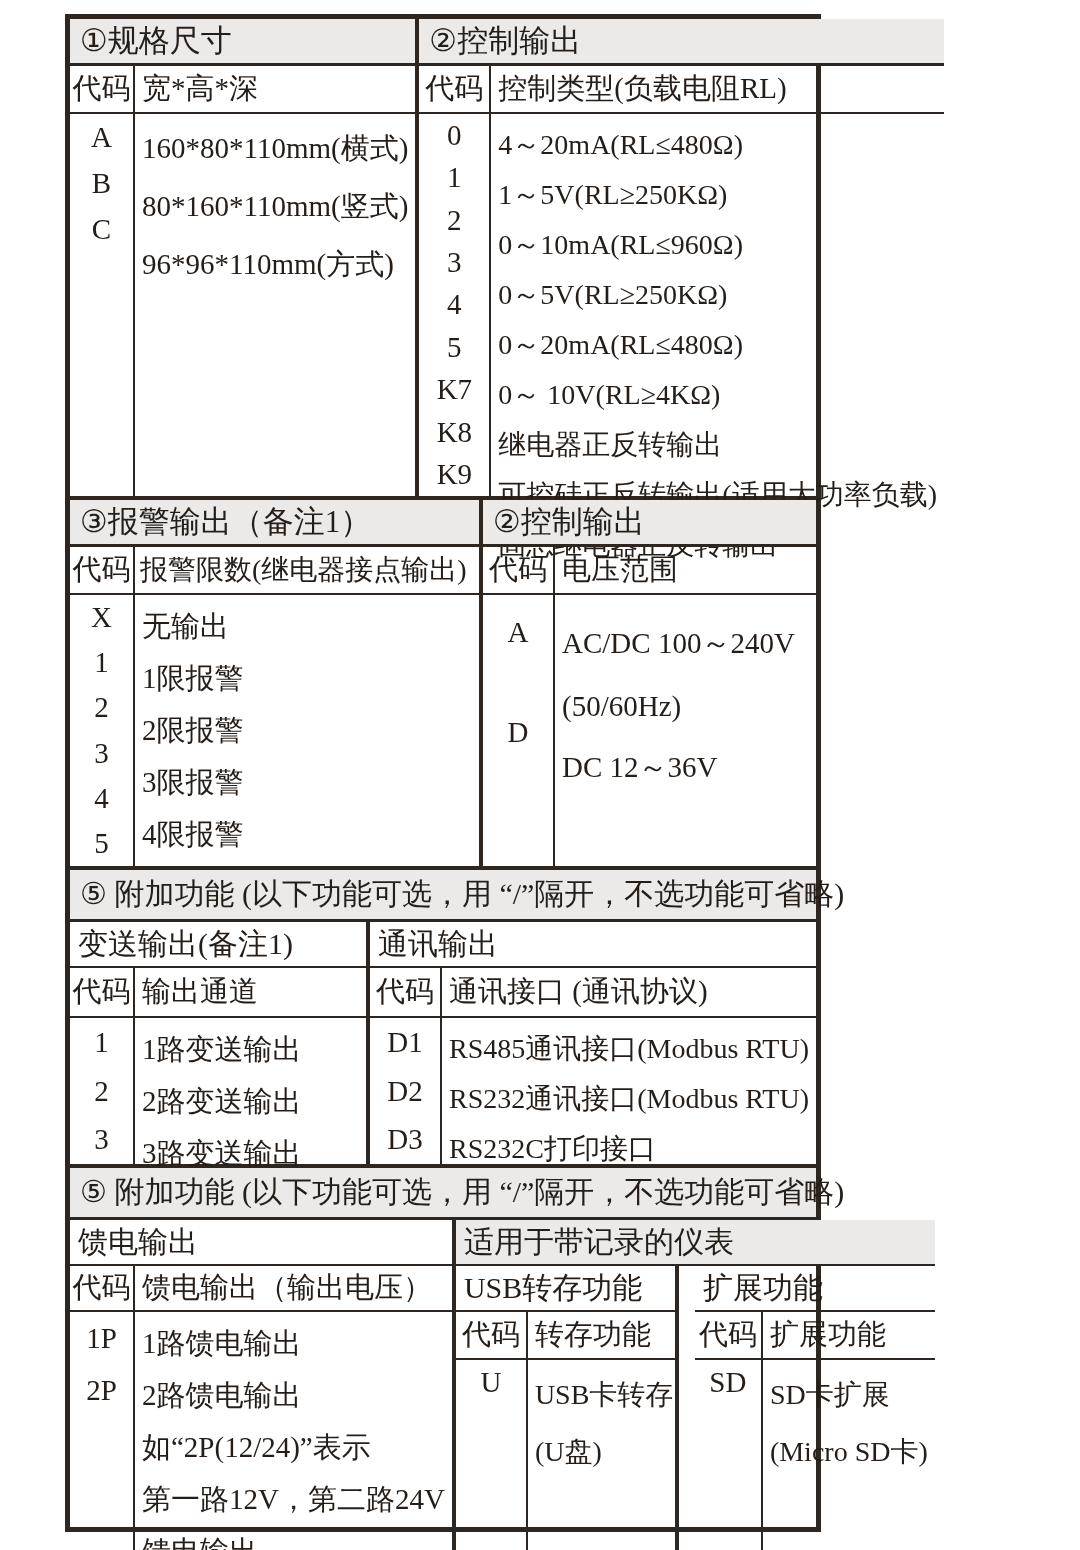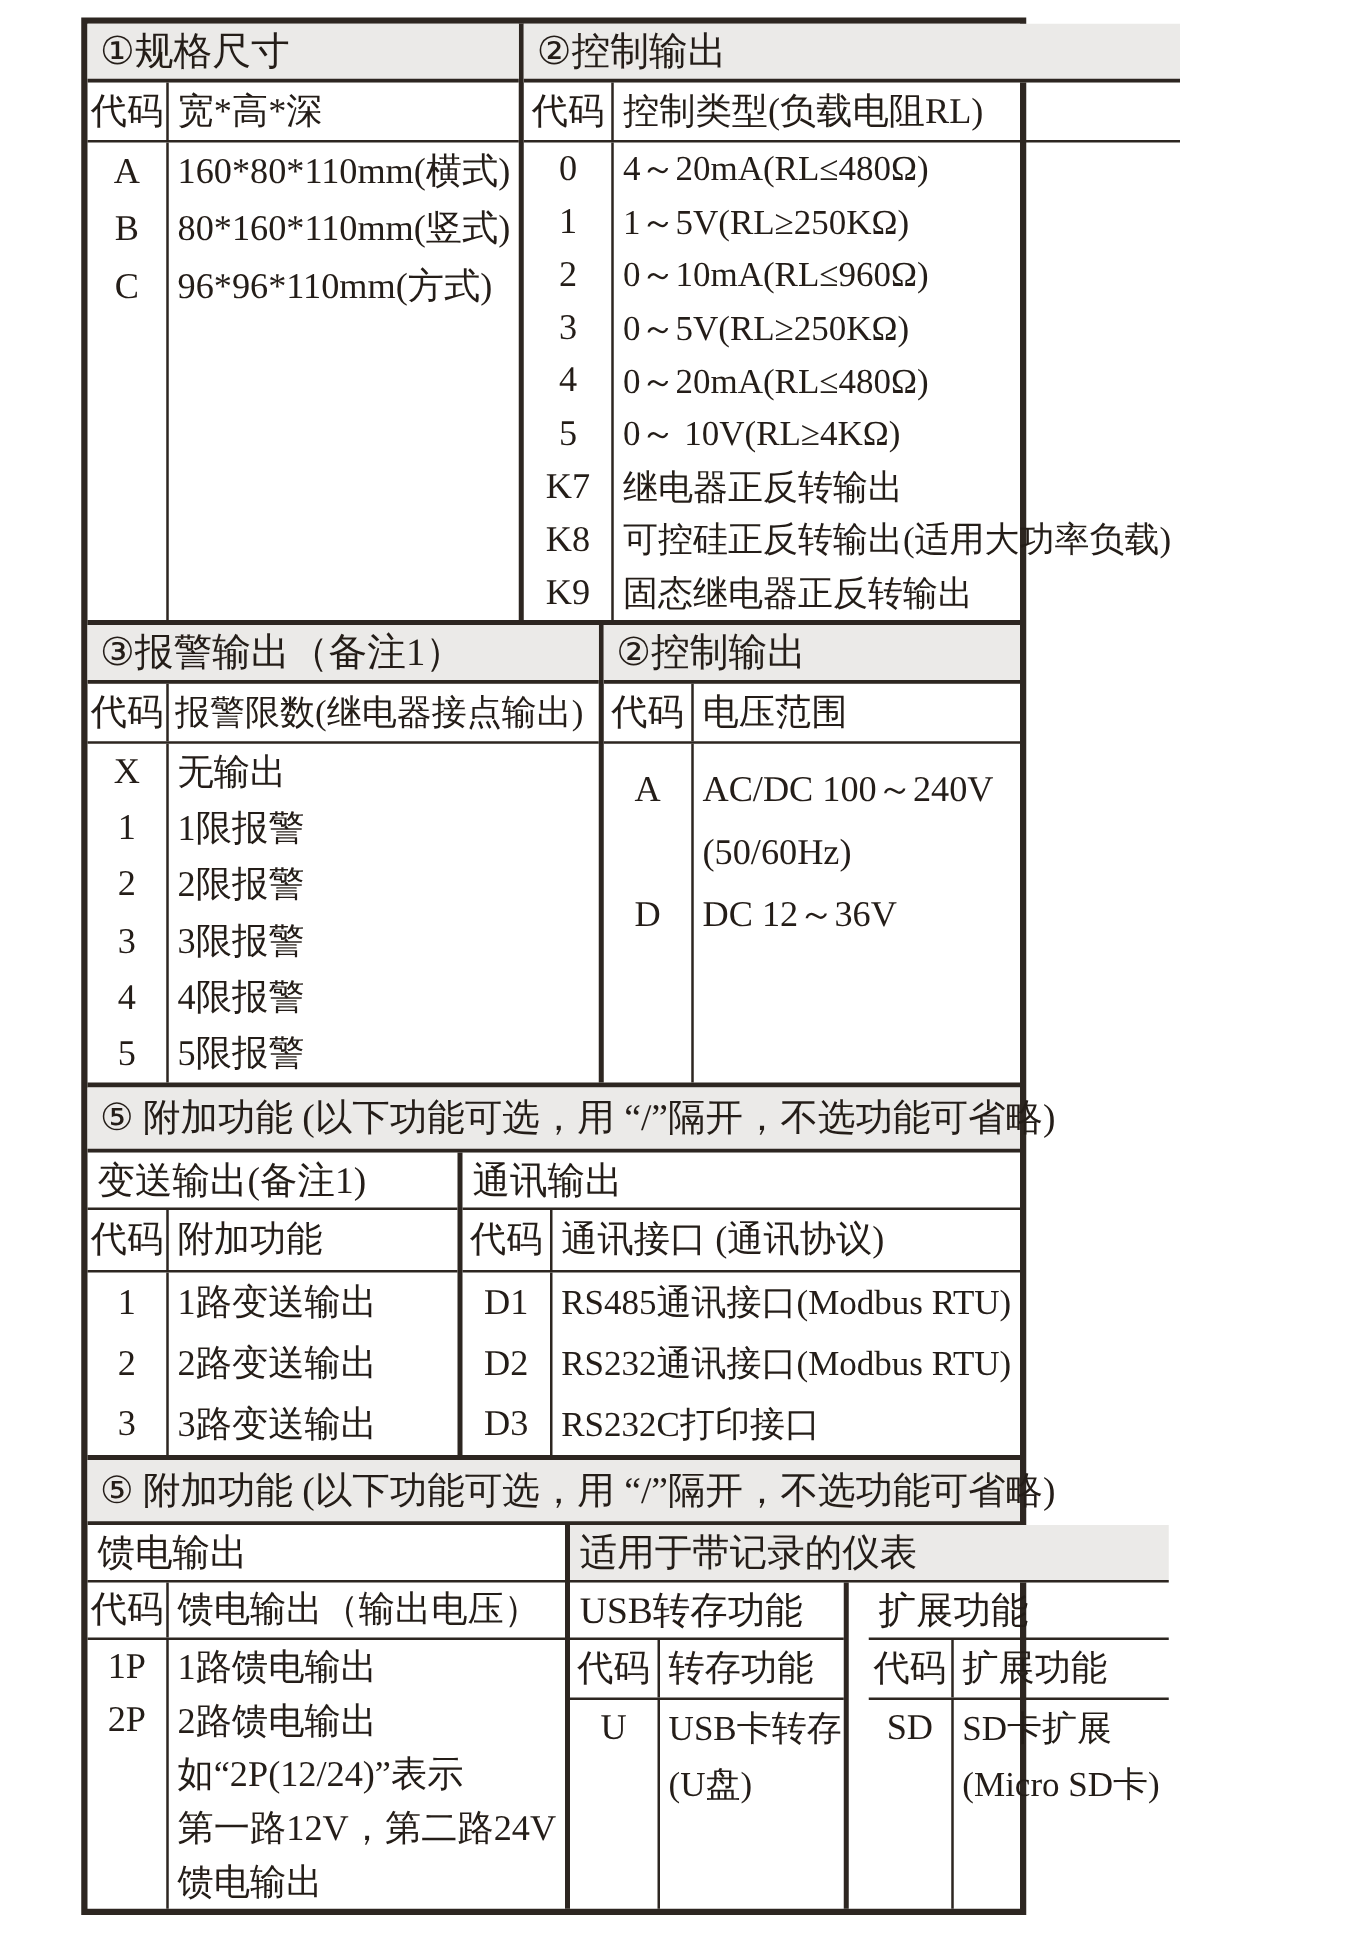--- a/index.html
+++ b/index.html
@@ -48,21 +48,21 @@
   }
   .valhd{flex:1;display:flex;align-items:center;padding:0 7px;font-size:29px;white-space:nowrap;border-radius:17px;}
   .valhd.tight{font-size:28px;padding:0 5px;}
   .dbody{flex:1;display:flex;min-height:0;}
   .codes{width:65px;border-right:2px solid var(--bd);display:flex;flex-direction:column;}
   .vals{flex:1;display:flex;flex-direction:column;min-width:0;}
   .w72{width:72px;}
   .w68{width:68px;}
   .ln{display:flex;align-items:center;font-size:29px;white-space:nowrap;}
   .codes .ln{justify-content:center;}
-  .vals .ln{padding:0 7px;}
+  .vals .ln{padding:0 7px;margin-top:12px;}
   .grow .ln{flex:1;}
   .fix46 .ln{height:46px;}
   .fix50 .ln{height:50px;}
   .fix45 .ln{height:45px;}
   .pt12{padding-top:12px;}
   .fs28 .ln{font-size:28px;}
   .usb-col{width:223px;border-right:4px solid var(--bd);display:flex;flex-direction:column;}
   .ext-col{flex:1;display:flex;flex-direction:column;}
   .right-split{flex:1;display:flex;min-height:0;gap:16px;}
 </style>
@@ -171,21 +171,21 @@
     </div>
   </div>
 
   <div class="sec col" style="height:298px;">
     <div class="fullhdr">⑤ 附加功能 (以下功能可选，用 “/”隔开，不选功能可省略)</div>
     <div style="flex:1;display:flex;min-height:0;">
       <div class="half-l">
         <div class="subhd">变送输出(备注1)</div>
         <div class="chead h50">
           <div class="codehd">代码</div>
-          <div class="valhd">附加功能</div>
+          <div class="valhd">输出通道</div>
         </div>
         <div class="dbody">
           <div class="codes grow">
             <div class="ln">1</div>
             <div class="ln">2</div>
             <div class="ln">3</div>
           </div>
           <div class="vals grow">
             <div class="ln">1路变送输出</div>
             <div class="ln">2路变送输出</div>

